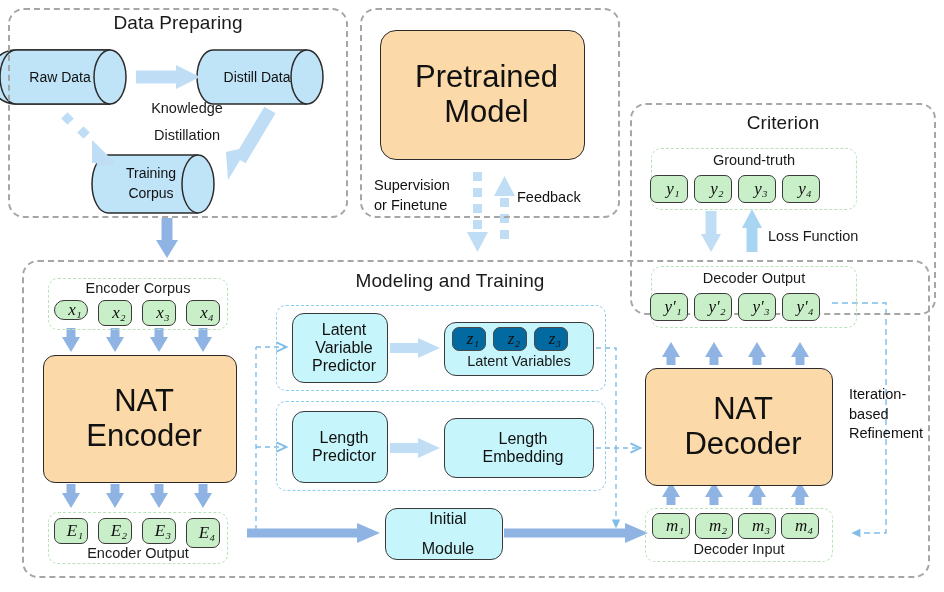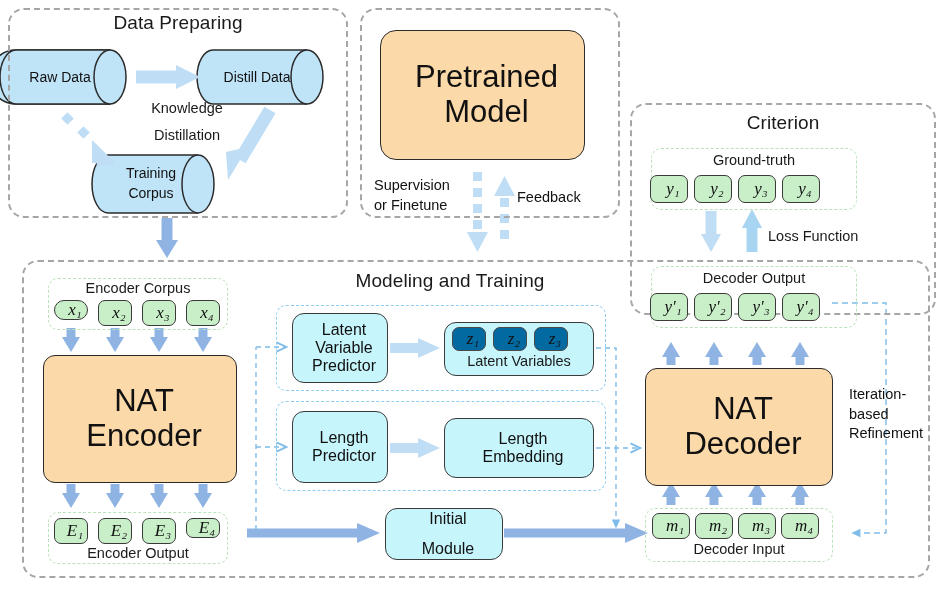--- a/index.html
+++ b/index.html
@@ -289,21 +289,21 @@
 
   <div class="abs node orange big-label" style="left:43px;top:355px;width:194px;height:128px;flex-direction:column;">
     <span>NAT</span>
     <span>Encoder</span>
   </div>
 
   <div class="abs greenbox" style="left:48px;top:512px;width:180px;height:52px;"></div>
   <div class="abs node green token" style="left:54px;top:518px;width:34px;height:26px;">E₁</div>
   <div class="abs node green token" style="left:98px;top:518px;width:34px;height:26px;">E₂</div>
   <div class="abs node green token" style="left:142px;top:518px;width:34px;height:26px;">E₃</div>
-  <div class="abs node green token" style="left:186px;top:518px;width:34px;height:20px;">E₄</div>
+  <div class="abs node green token" style="left:186px;top:518px;width:34px;height:30px;">E₄</div>
   <div class="caption" style="left:48px;top:545px;width:180px;">Encoder Output</div>
 
   <div class="abs bluebox" style="left:276px;top:305px;width:330px;height:86px;"></div>
   <div class="abs node cyan small-label" style="left:292px;top:313px;width:96px;height:70px;flex-direction:column;">
     <span>Latent</span>
     <span>Variable</span>
     <span>Predictor</span>
   </div>
   <div class="abs node cyan" style="left:444px;top:322px;width:150px;height:54px;"></div>
   <div class="abs node bluegray token" style="left:452px;top:327px;width:34px;height:24px;">z₁</div>

